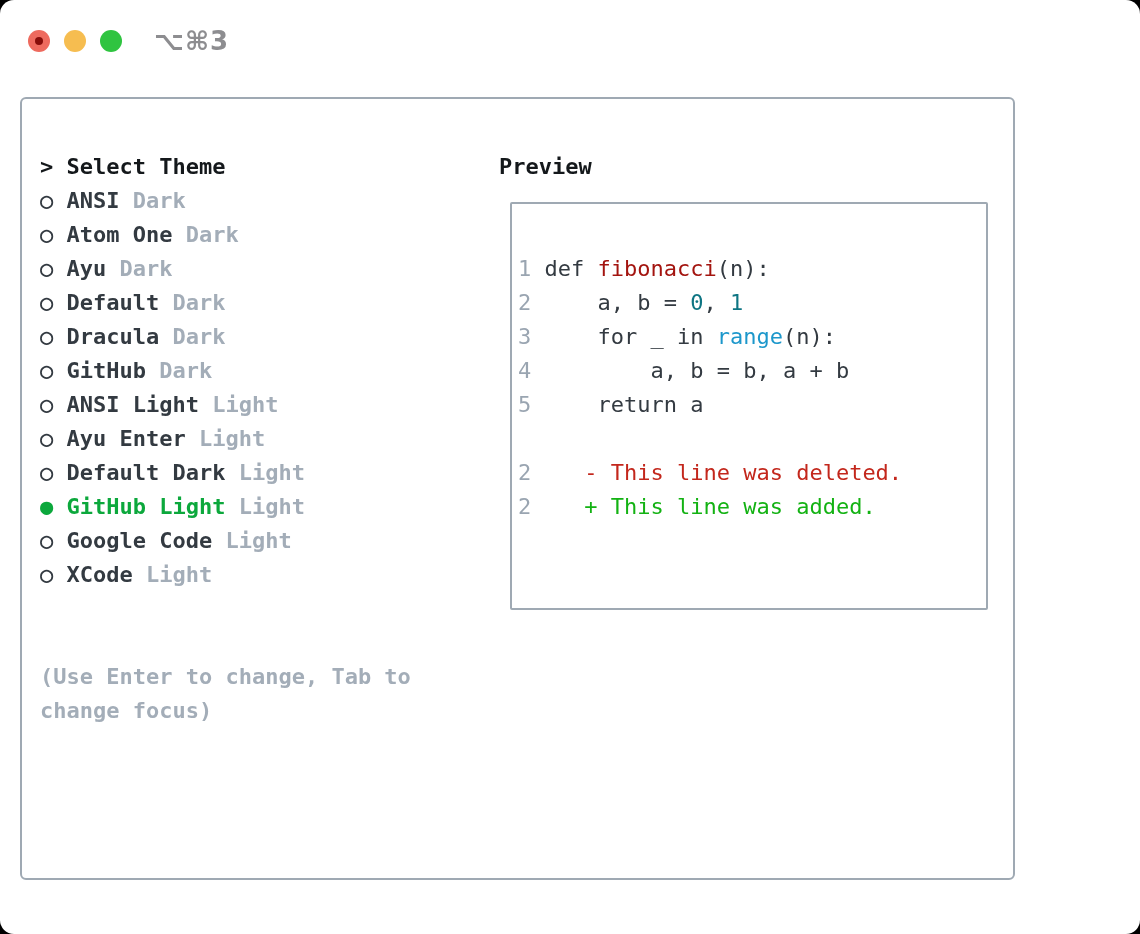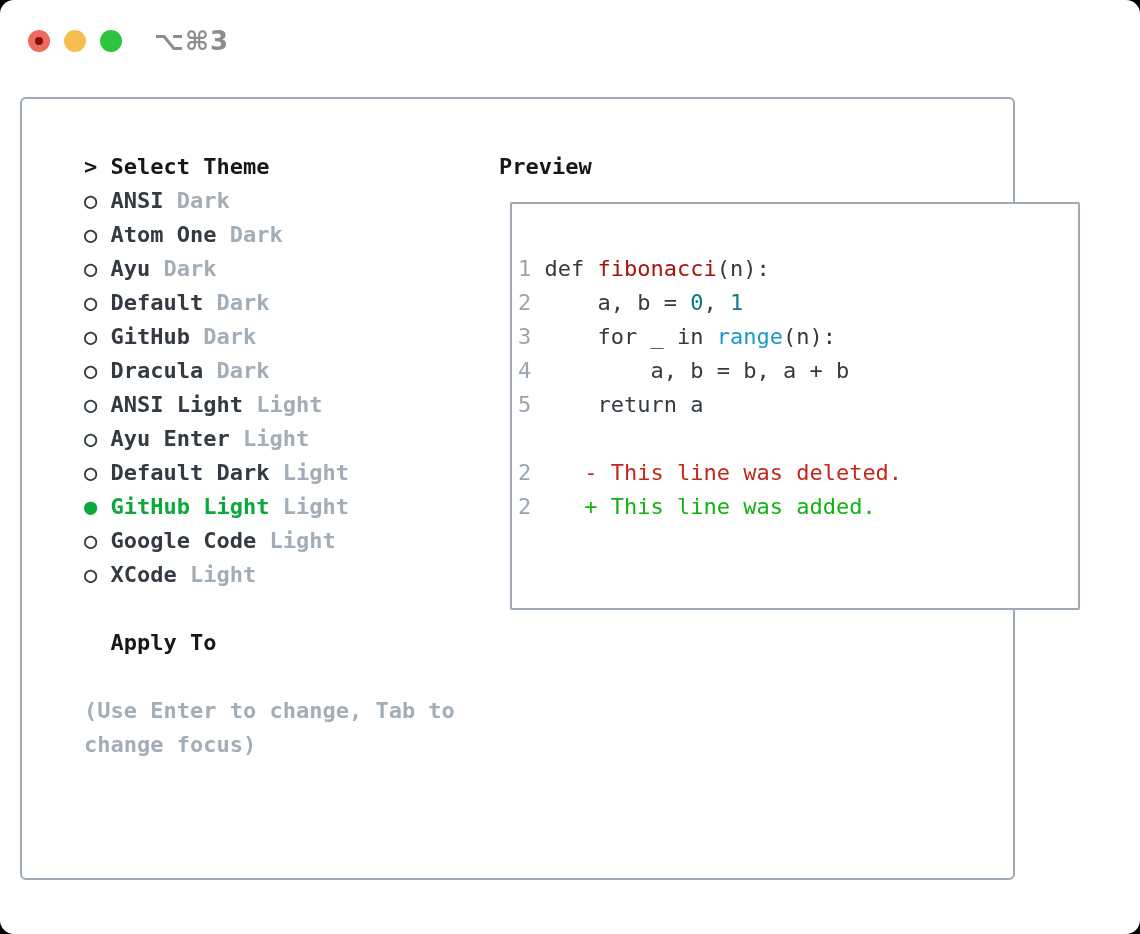--- a/index.html
+++ b/index.html
@@ -24,31 +24,31 @@
   .tl-min{background:var(--traffic_yellow);}
   .tl-zoom{background:var(--traffic_green);}
   .win-title{
     margin-left:18px;color:var(--titlebar_title);font-weight:bold;font-size:26px;
     font-family:"DejaVu Sans","Liberation Sans",sans-serif;letter-spacing:1px;
   }
   .dialog{
     position:absolute;left:20px;top:97px;width:995px;height:783px;
     border:2px solid var(--border);border-radius:6px;background:var(--window_bg);
   }
-  .left-col{position:absolute;left:18px;top:51px;margin-left:44px;}
+  .left-col{position:absolute;left:18px;top:51px;}
   .row{height:34px;line-height:34px;font-size:22px;white-space:pre;color:var(--ink);font-weight:bold;}
   .row.header{font-weight:bold;color:var(--header_ink);}
   .radio{color:var(--ink);}
   .row.selected .radio,.row.selected .opt-name{color:var(--accent_green);}
   .tag{color:var(--muted);}
   .hint-row{color:var(--muted);}
   .preview-title{position:absolute;left:477px;top:51px;height:34px;line-height:34px;
     font-size:22px;font-weight:bold;white-space:pre;color:var(--header_ink);text-align:right;}
   .preview-box{
-    position:absolute;left:488px;top:103px;width:570px;height:408px;
+    position:absolute;left:488px;top:103px;width:478px;height:408px;
     border:2px solid var(--border);border-radius:2px;background:var(--window_bg);
     padding:48px 6px 0 6px;overflow:hidden;
   }
   .code-line{height:34px;line-height:34px;font-size:22px;white-space:pre;}
   .num{color:var(--line_number);}
   .tk-ink{color:var(--ink);}
   .tk-function_red{color:var(--function_red);}
   .tk-number_teal{color:var(--number_teal);}
   .tk-builtin_blue{color:var(--builtin_blue);}
   .tk-context_gray{color:var(--context_gray);}
@@ -69,31 +69,30 @@
 
   <div class="dialog">
 
     <div class="left-col">
       <div class="row header"><span>&gt;</span><span> </span><span>Select Theme</span></div>
       <div id="theme-list">
           <div class="row item"><span class="radio">○</span><span class="opt-name"> ANSI</span><span class="tag"> Dark</span></div>
           <div class="row item"><span class="radio">○</span><span class="opt-name"> Atom One</span><span class="tag"> Dark</span></div>
           <div class="row item"><span class="radio">○</span><span class="opt-name"> Ayu</span><span class="tag"> Dark</span></div>
           <div class="row item"><span class="radio">○</span><span class="opt-name"> Default</span><span class="tag"> Dark</span></div>
+          <div class="row item"><span class="radio">○</span><span class="opt-name"> Dracula</span><span class="tag"> Dark</span></div>
           <div class="row item"><span class="radio">○</span><span class="opt-name"> GitHub</span><span class="tag"> Dark</span></div>
-          <div class="row item"><span class="radio">○</span><span class="opt-name"> Dracula</span><span class="tag"> Dark</span></div>
           <div class="row item"><span class="radio">○</span><span class="opt-name"> ANSI Light</span><span class="tag"> Light</span></div>
           <div class="row item"><span class="radio">○</span><span class="opt-name"> Ayu Enter</span><span class="tag"> Light</span></div>
           <div class="row item"><span class="radio">○</span><span class="opt-name"> Default Dark</span><span class="tag"> Light</span></div>
           <div class="row item selected"><span class="radio">●</span><span class="opt-name"> GitHub Light</span><span class="tag"> Light</span></div>
           <div class="row item"><span class="radio">○</span><span class="opt-name"> Google Code</span><span class="tag"> Light</span></div>
           <div class="row item"><span class="radio">○</span><span class="opt-name"> XCode</span><span class="tag"> Light</span></div>
         </div>
       <div class="row"> </div>
-      <div class="row header"><span>  </span><span>Apply To</span></div>
       <div class="row"> </div>
       <div class="row hint-row">(Use Enter to change, Tab to</div>
       <div class="row hint-row">change focus)</div>
     </div>
 
     <div class="preview-title">Preview</div>
     <div class="preview-box">
       <div id="code-lines">
           <div class="code-line"><span class="num">1</span><span class="tk-ink"> def </span><span class="tk-function_red">fibonacci</span><span class="tk-ink">(n):</span></div>
           <div class="code-line"><span class="num">2</span><span class="tk-ink">     a, b = </span><span class="tk-number_teal">0</span><span class="tk-ink">, </span><span class="tk-number_teal">1</span></div>

